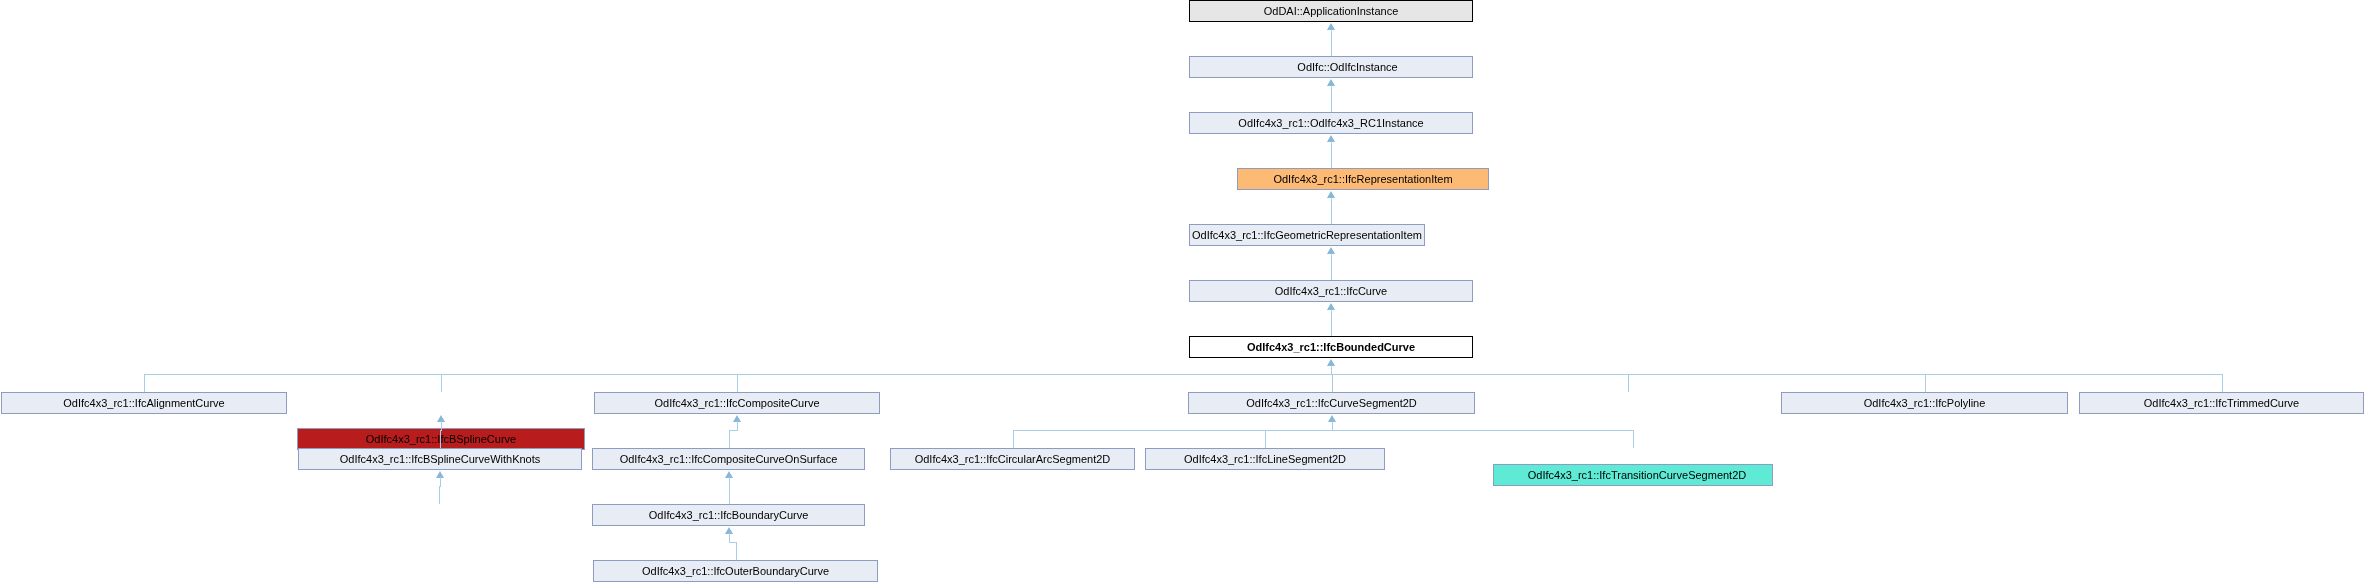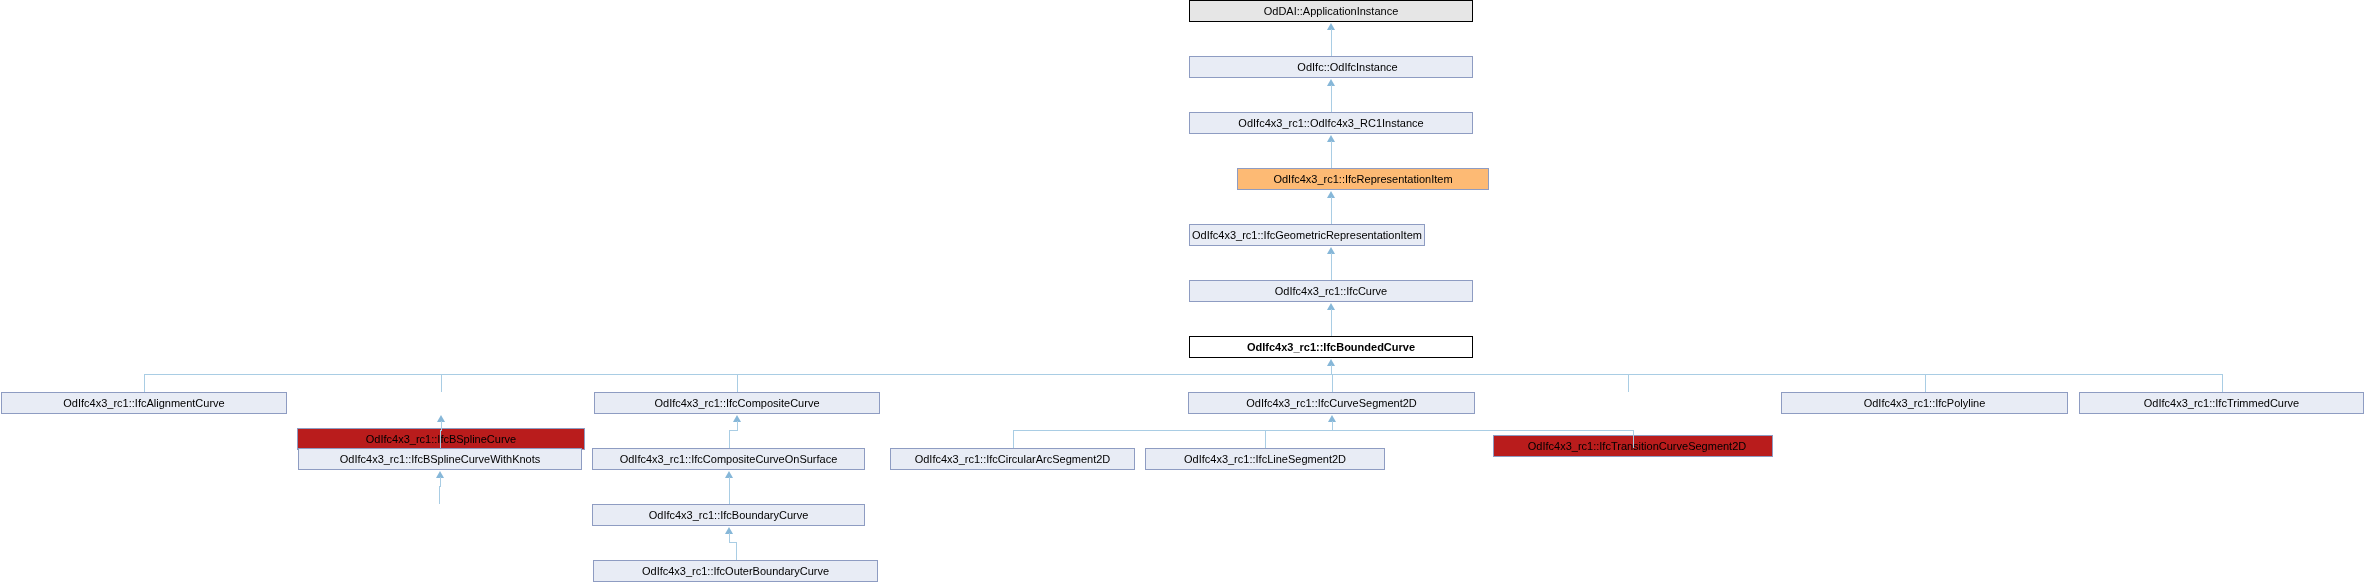--- a/index.html
+++ b/index.html
@@ -62,21 +62,21 @@
     <div class="node" style="left: 1px; top: 392px; width: 286px; background: rgb(232, 236, 245); border-color: rgb(142, 156, 194);">OdIfc4x3_rc1::IfcAlignmentCurve</div>
     <div class="node" style="left: 297px; top: 392px; width: 288px; background: #b91c1c; border-color: rgb(142, 156, 194); margin-top: 36px;">OdIfc4x3_rc1::IfcBSplineCurve</div>
     <div class="node" style="left: 594px; top: 392px; width: 286px; background: rgb(232, 236, 245); border-color: rgb(142, 156, 194);">OdIfc4x3_rc1::IfcCompositeCurve</div>
     <div class="node" style="left: 1188px; top: 392px; width: 287px; background: rgb(232, 236, 245); border-color: rgb(142, 156, 194);">OdIfc4x3_rc1::IfcCurveSegment2D</div>
     <div class="node" style="left: 1781px; top: 392px; width: 287px; background: rgb(232, 236, 245); border-color: rgb(142, 156, 194);">OdIfc4x3_rc1::IfcPolyline</div>
     <div class="node" style="left: 2079px; top: 392px; width: 285px; background: rgb(232, 236, 245); border-color: rgb(142, 156, 194);">OdIfc4x3_rc1::IfcTrimmedCurve</div>
     <div class="node" style="left: 298px; top: 448px; width: 284px; background: rgb(232, 236, 245); border-color: rgb(142, 156, 194);">OdIfc4x3_rc1::IfcBSplineCurveWithKnots</div>
     <div class="node" style="left: 592px; top: 448px; width: 273px; background: rgb(232, 236, 245); border-color: rgb(142, 156, 194);">OdIfc4x3_rc1::IfcCompositeCurveOnSurface</div>
     <div class="node" style="left: 890px; top: 448px; width: 245px; background: rgb(232, 236, 245); border-color: rgb(142, 156, 194);">OdIfc4x3_rc1::IfcCircularArcSegment2D</div>
     <div class="node" style="left: 1145px; top: 448px; width: 240px; background: rgb(232, 236, 245); border-color: rgb(142, 156, 194);">OdIfc4x3_rc1::IfcLineSegment2D</div>
-    <div class="node" style="left: 1493px; top: 435px; width: 280px; background: #b91c1c; border-color: rgb(142, 156, 194); padding-left: 8px;">OdIfc4x3_rc1::IfcTransitionCurveSegment2D</div>
+    <div class="node" style="left: 1493px; top: 464px; width: 280px; background: #5eead4; border-color: rgb(142, 156, 194); padding-left: 8px;">OdIfc4x3_rc1::IfcTransitionCurveSegment2D</div>
     <div class="node" style="left: 592px; top: 504px; width: 273px; background: rgb(232, 236, 245); border-color: rgb(142, 156, 194);">OdIfc4x3_rc1::IfcBoundaryCurve</div>
     <div class="node" style="left: 593px; top: 560px; width: 285px; background: rgb(232, 236, 245); border-color: rgb(142, 156, 194);">OdIfc4x3_rc1::IfcOuterBoundaryCurve</div>
     <div class="arrowhead" style="left: 1327px; top: 23px; border-bottom-color: rgb(134, 183, 216);"></div>
     <div class="edge-line" style="left: 1331px; top: 29px; width: 1px; height: 10px; background: rgb(169, 205, 228);"></div>
     <div class="edge-line" style="left: 1331px; top: 38px; width: 1px; height: 1px; background: rgb(169, 205, 228);"></div>
     <div class="edge-line" style="left: 1331px; top: 38px; width: 1px; height: 18px; background: rgb(169, 205, 228);"></div>
     <div class="arrowhead" style="left: 1327px; top: 79px; border-bottom-color: rgb(134, 183, 216);"></div>
     <div class="edge-line" style="left: 1331px; top: 85px; width: 1px; height: 10px; background: rgb(169, 205, 228);"></div>
     <div class="edge-line" style="left: 1331px; top: 94px; width: 1px; height: 1px; background: rgb(169, 205, 228);"></div>
     <div class="edge-line" style="left: 1331px; top: 94px; width: 1px; height: 18px; background: rgb(169, 205, 228);"></div>

